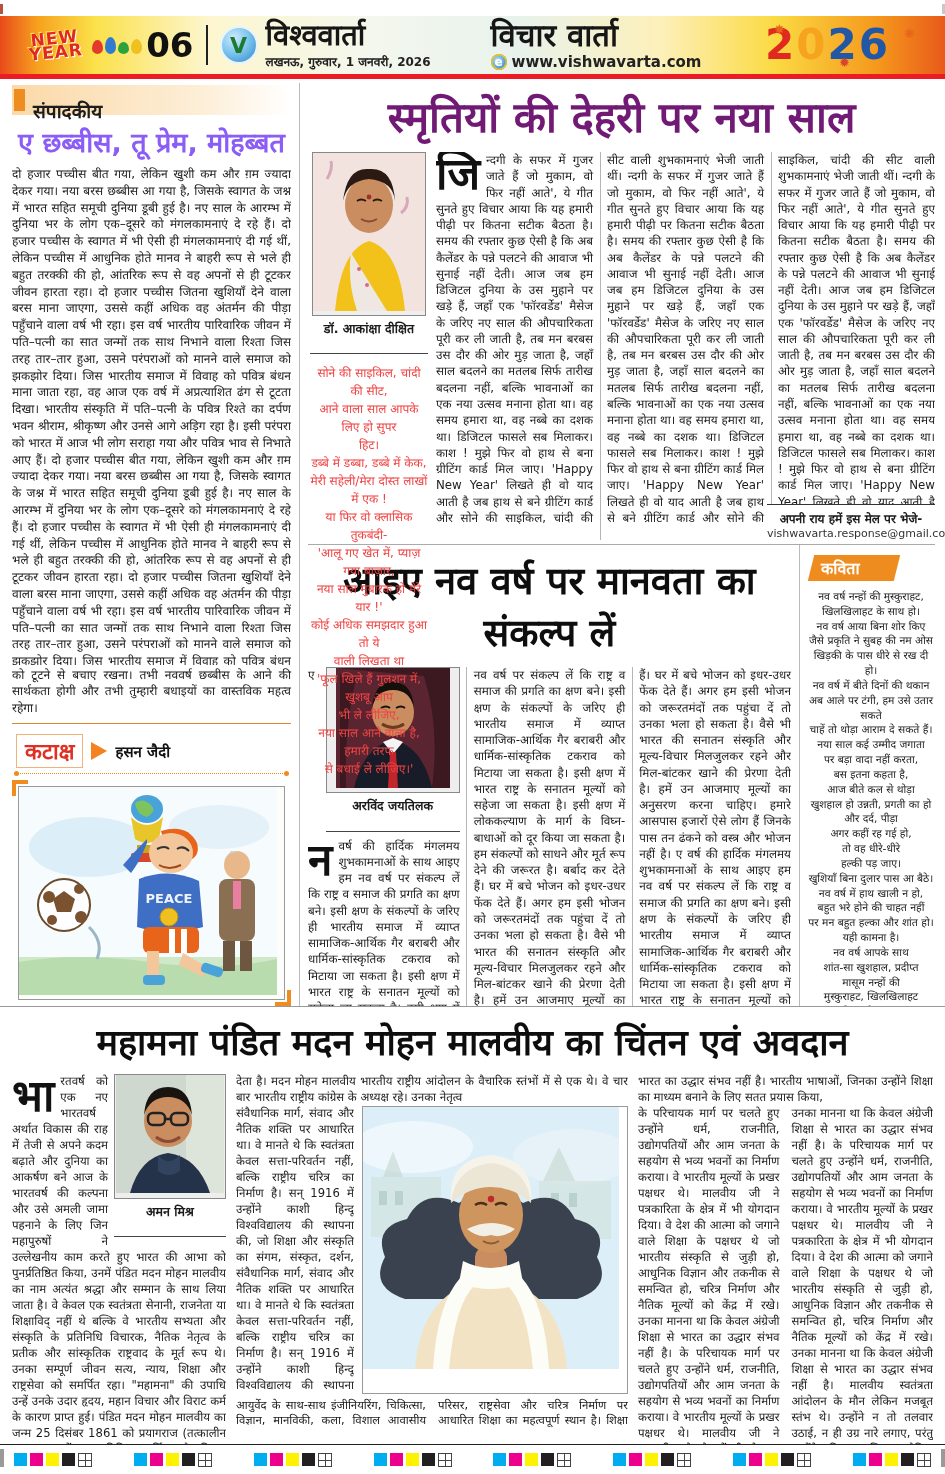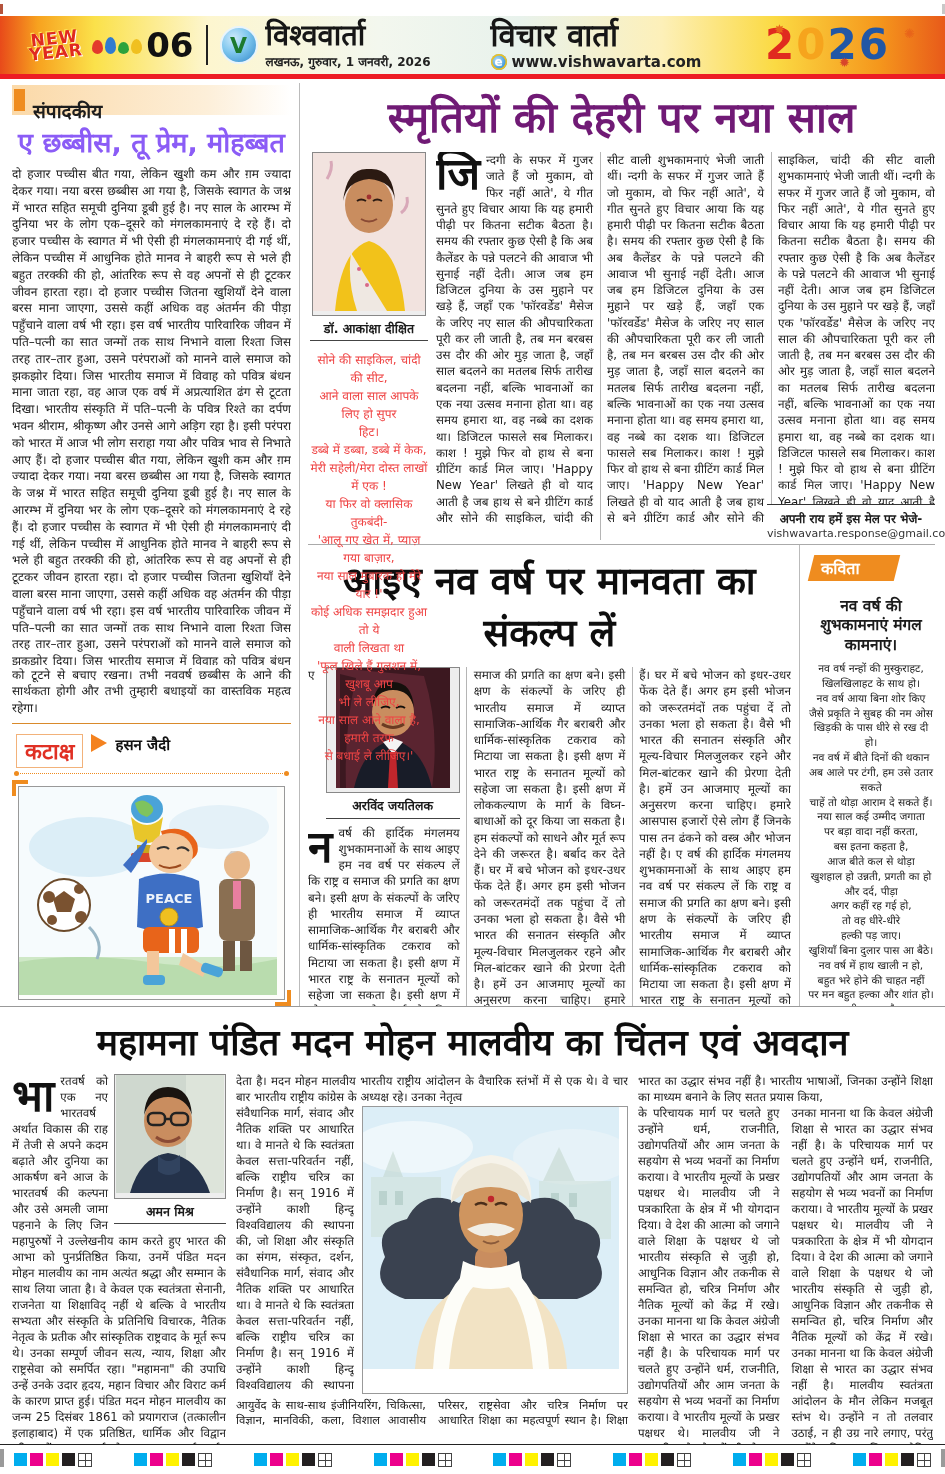--- a/index.html
+++ b/index.html
@@ -56,21 +56,21 @@
   .ed-header .sq { width:11px; height:22px; background:#ef8c1f; margin:0 8px 0 2px; }
   .ed-header .lbl { font-size:19px; font-weight:bold; color:#1d1d1d;margin-top:22px; }
   .ed-headline { text-align:center; font-size:27px; font-weight:bold; color:#8b5cf6; margin:8px 0 6px; }
   .ed-body { flex:1; min-height:0; overflow:hidden; font-size:12px; line-height:1.4;
     text-align:justify; color:#222; }
   .ed-close { font-size:12px; line-height:1.4; text-align:justify; border-bottom:1px solid #d98a2b;
     padding:2px 0 6px; }
 
   
   .kataksh { margin-top:8px; }
-  .kat-head { display:flex; gap:8px; padding:2px 4px; }
+  .kat-head { display:flex; align-items:center; gap:8px; padding:2px 4px; }
   .kat-label { font-size:22px; font-weight:bold; color:#e03024; border:1px solid #f2b27a;
     padding:0 8px 2px; background:#fff; }
   .kat-arrow { width:0; height:0; border-top:9px solid transparent; border-bottom:9px solid transparent;
     border-left:16px solid #f4821f; }
   .kat-author { font-size:15px; font-weight:bold; color:#111; }
   .kat-dotline { border-top:1px dotted #ef8c1f; margin:3px 2px 6px; position:relative; }
   .kat-dotline i { position:absolute; top:-3px; width:5px; height:5px; border-radius:50%; background:#ef8c1f; }
   .kat-dotline i.l { left:0; } .kat-dotline i.r { right:0; }
   .cartoon-frame { position:relative; padding:6px; }
   .corner { position:absolute; width:16px; height:16px; border:4px solid #ef8c1f; }
@@ -78,21 +78,21 @@
   .corner.br { bottom:0; right:0; border-left:none; border-top:none; }
   .cartoon-box { border:1px solid #999; background:#fdfdfb; }
 
   
   .lead { border-bottom:1px solid #aaa; padding-bottom:4px; height:462px; display:flex; flex-direction:column; }
   .lead-headline { text-align:center; font-size:42px; font-weight:bold; color:#701a75; padding:4px 0 8px; }
   .lead-row { flex:1; display:flex; min-height:0; position:relative; }
   .lead-authorcol { width:128px; padding:0 8px 0 2px; display:flex; flex-direction:column; align-items:center; }
   .photo-frame { border:1px solid #888; background:#eee; }
   .photo-caption { font-size:12.5px; font-weight:bold; text-align:center; margin:4px 0 2px;
-    border-bottom:1px solid #444; padding-bottom:3px; width:100%; }
+    border-bottom:1px solid #444; padding-bottom:16px; width:100%; }
   .pull-verse { font-size:12px; line-height:1.5; text-align:center; margin-top:8px; white-space:pre-line; color:#ef4444; }
   .lead-text { flex:1; min-height:0; overflow:hidden; columns:3; column-gap:14px;
     column-rule:1px solid #b5b5b5; font-size:11.8px; line-height:1.38; text-align:justify; }
   .dropcap { float:left; font-size:44px; line-height:.9; font-weight:bold; padding:2px 6px 0 0; color:#111; }
   .feedback-box { position:absolute; right:0; bottom:0; width:168px; background:#fff;
     border-top:1px solid #333; text-align:center; padding-top:5px; }
   .feedback-box .fl { font-size:12px; font-weight:bold; }
   .feedback-box .fe { font-size:11px; color:#333; }
 
   
@@ -341,21 +341,20 @@
               <div class="photo-caption">अरविंद जयतिलक</div>
             </div>
             <span class="dropcap">न</span><span>ए वर्ष की हार्दिक मंगलमय शुभकामनाओं के साथ आइए हम नव वर्ष पर संकल्प लें कि राष्ट्र व समाज की प्रगति का क्षण बने। इसी क्षण के संकल्पों के जरिए ही भारतीय समाज में व्याप्त सामाजिक-आर्थिक गैर बराबरी और धार्मिक-सांस्कृतिक टकराव को मिटाया जा सकता है। इसी क्षण में भारत राष्ट्र के सनातन मूल्यों को सहेजा जा सकता है। इसी क्षण में लोककल्याण के मार्ग के विघ्न-बाधाओं को दूर किया जा सकता है। हम संकल्पों को साधने और मूर्त रूप देने की जरूरत है। बर्बाद कर देते हैं। घर में बचे भोजन को इधर-उधर फेंक देते हैं। अगर हम इसी भोजन को जरूरतमंदों तक पहुंचा दें तो उनका भला हो सकता है। वैसे भी भारत की सनातन संस्कृति और मूल्य-विचार मिलजुलकर रहने और मिल-बांटकर खाने की प्रेरणा देती है। हमें उन आजमाए मूल्यों का अनुसरण करना चाहिए। हमारे आसपास हजारों ऐसे लोग हैं जिनके पास तन ढंकने को वस्त्र और भोजन नहीं है। ए वर्ष की हार्दिक मंगलमय शुभकामनाओं के साथ आइए हम नव वर्ष पर संकल्प लें कि राष्ट्र व समाज की प्रगति का क्षण बने। इसी क्षण के संकल्पों के जरिए ही भारतीय समाज में व्याप्त सामाजिक-आर्थिक गैर बराबरी और धार्मिक-सांस्कृतिक टकराव को मिटाया जा सकता है। इसी क्षण में भारत राष्ट्र के सनातन मूल्यों को सहेजा जा सकता है। इसी क्षण में लोककल्याण के मार्ग के विघ्न-बाधाओं को दूर किया जा सकता है। हम संकल्पों को साधने और मूर्त रूप देने की जरूरत है। बर्बाद कर देते हैं। घर में बचे भोजन को इधर-उधर फेंक देते हैं। अगर हम इसी भोजन को जरूरतमंदों तक पहुंचा दें तो उनका भला हो सकता है। वैसे भी भारत की सनातन संस्कृति और मूल्य-विचार मिलजुलकर रहने और मिल-बांटकर खाने की प्रेरणा देती है। हमें उन आजमाए मूल्यों का अनुसरण करना चाहिए। हमारे आसपास हजारों ऐसे लोग हैं जिनके पास तन ढंकने को वस्त्र और भोजन नहीं है। ए वर्ष की हार्दिक मंगलमय शुभकामनाओं के साथ आइए हम नव वर्ष पर संकल्प लें कि राष्ट्र व समाज की प्रगति का क्षण बने। इसी क्षण के संकल्पों के जरिए ही भारतीय समाज में व्याप्त सामाजिक-आर्थिक गैर बराबरी और धार्मिक-सांस्कृतिक टकराव को मिटाया जा सकता है। इसी क्षण में भारत राष्ट्र के सनातन मूल्यों को सहेजा जा सकता है। इसी क्षण में लोककल्याण के मार्ग के विघ्न-बाधाओं को दूर किया जा सकता है। हम संकल्पों को साधने और मूर्त रूप देने की जरूरत है। बर्बाद कर देते हैं। घर में बचे भोजन को इधर-उधर फेंक देते हैं। अगर हम इसी भोजन को जरूरतमंदों तक पहुंचा दें तो उनका भला हो सकता है। वैसे भी भारत की सनातन संस्कृति और मूल्य-विचार मिलजुलकर रहने और मिल-बांटकर खाने की प्रेरणा देती है। हमें उन आजमाए मूल्यों का अनुसरण करना चाहिए। हमारे आसपास हजारों ऐसे लोग हैं जिनके पास तन ढंकने को वस्त्र और भोजन नहीं है। ए वर्ष की हार्दिक मंगलमय शुभकामनाओं के साथ आइए हम नव वर्ष पर संकल्प लें कि राष्ट्र व समाज की प्रगति का क्षण बने। इसी क्षण के संकल्पों के जरिए ही भारतीय समाज में व्याप्त सामाजिक-आर्थिक गैर बराबरी और धार्मिक-सांस्कृतिक टकराव को मिटाया जा सकता है। इसी क्षण में भारत राष्ट्र के सनातन मूल्यों को सहेजा जा सकता है। इसी क्षण में लोककल्याण के मार्ग के विघ्न-बाधाओं को दूर किया जा सकता है। हम संकल्पों को साधने और मूर्त रूप देने की जरूरत है। बर्बाद कर देते हैं। घर में बचे भोजन को इधर-उधर फेंक देते हैं। अगर हम इसी भोजन को जरूरतमंदों तक पहुंचा दें तो उनका भला हो सकता है। वैसे भी भारत की सनातन संस्कृति और मूल्य-विचार मिलजुलकर रहने और मिल-बांटकर खाने की प्रेरणा देती है। हमें उन आजमाए मूल्यों का अनुसरण करना चाहिए। हमारे आसपास हजारों ऐसे लोग हैं जिनके पास तन ढंकने को वस्त्र और भोजन नहीं है।</span>
           </div>
         </div>
 
         <div class="poem-col">
           <div class="poem-tab">
               <span>कविता</span>
             </div>
-          <div class="poem-title">नव वर्ष की शुभकामनाएं मंगल कामनाएं।</div>
           <div class="poem-lines">नव वर्ष नन्हों की मुस्कुराहट,
 खिलखिलाहट के साथ हो।
 नव वर्ष आया बिना शोर किए
 जैसे प्रकृति ने सुबह की नम ओस
 खिड़की के पास धीरे से रख दी हो।
 नव वर्ष में बीते दिनों की थकान
 अब आले पर टंगी, हम उसे उतार सकते
 चाहें तो थोड़ा आराम दे सकते हैं।
 नया साल कई उम्मीद जगाता
 पर बड़ा वादा नहीं करता,

